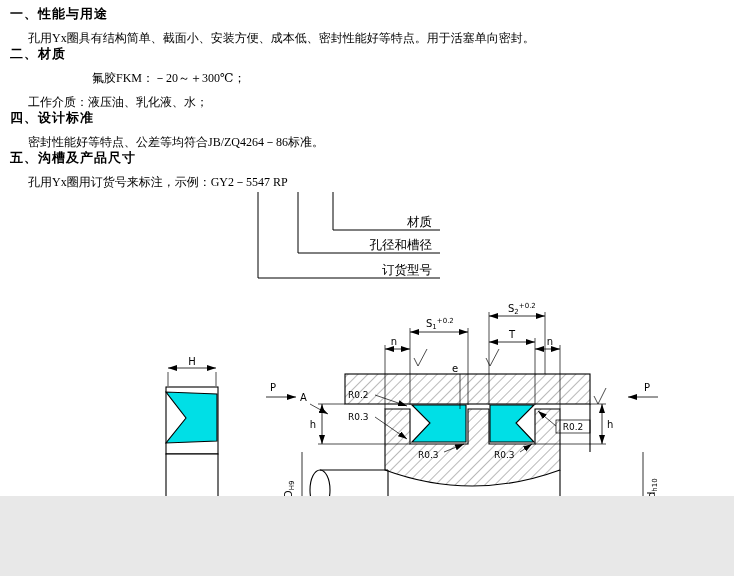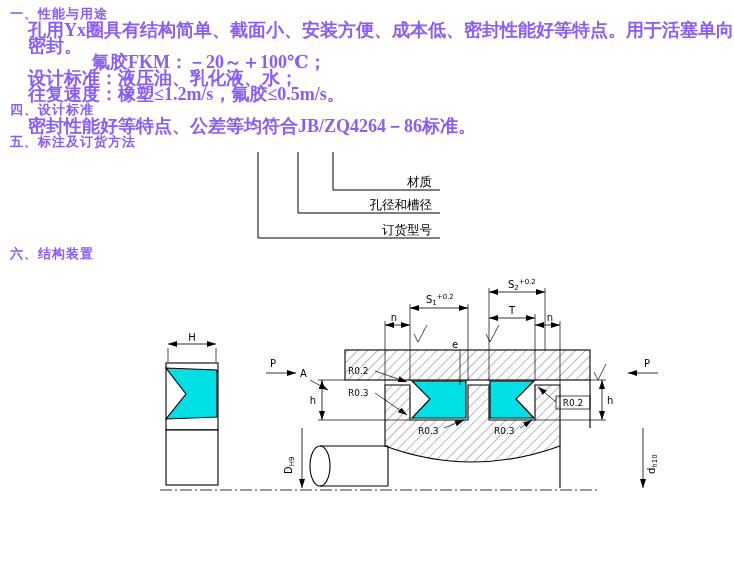--- a/index.html
+++ b/index.html
@@ -1,61 +1,61 @@
 <!DOCTYPE html>
 <html><head>
 <meta charset="utf-8">
 <style>
   html,body{margin:0;padding:0;background:#e8e8e8;}
-  .page{position:relative;width:734px;height:576px;background:#ffffff;color:#8b5cf6;
+  .page{position:relative;width:734px;height:496px;background:#ffffff;color:#000000;
         font-family:"Liberation Serif","DejaVu Serif",serif;overflow:hidden;box-sizing:border-box;padding-top:6px;}
   .hd{font-size:13px;font-weight:700;line-height:16px;margin:0 0 0 10px;letter-spacing:1px;}
-  .bd{font-size:18px;line-height:16px;margin:0 0 0 28px;font-weight:bold;}
+  .bd{font-size:12px;line-height:16px;margin:8px 0 0 28px;}
   .bd.ind2{margin-left:92px;}
   svg.callout{display:block;width:734px;height:96px;}
   svg.drawing{display:block;width:734px;height:234px;}
   svg text{font-family:"DejaVu Sans","Liberation Sans",sans-serif;font-size:10px;fill:#000;}
   svg text.cjk{font-family:"Liberation Serif","DejaVu Serif",serif;font-size:12.5px;}
   svg text.small{font-size:9px;}
   .ln{stroke:#000;stroke-width:1;fill:none;}
   .thin{stroke:#000;stroke-width:0.7;fill:none;}
   .dim{stroke:#000;stroke-width:0.8;fill:none;}
   .part{stroke:#000;stroke-width:1.1;}
   .cl{stroke:#000;stroke-width:0.8;stroke-dasharray:12 3 2 3;fill:none;}
 </style>
 </head>
 <body>
 
 <div class="page">
 
   <h3 class="hd">一、性能与用途</h3>
   <p class="bd">孔用Yx圈具有结构简单、截面小、安装方便、成本低、密封性能好等特点。用于活塞单向密封。</p>
 
+  <h3 class="hd">二、材质</h3>
 
-  <p class="bd ind2">氟胶FKM：－20～＋100℃；</p>
-  <p class="bd">设计标准：液压油、乳化液、水；</p>
-  <p class="bd">往复速度：橡塑≤1.2m/s，氟胶≤0.5m/s。</p>
+  <p class="bd ind2">氟胶FKM：－20～＋300℃；</p>
+  <p class="bd">工作介质：液压油、乳化液、水；</p>
 
   <h3 class="hd">四、设计标准</h3>
   <p class="bd">密封性能好等特点、公差等均符合JB/ZQ4264－86标准。</p>
 
-  <h3 class="hd">五、标注及订货方法</h3>
+  <h3 class="hd">五、沟槽及产品尺寸</h3>
+  <p class="bd">孔用Yx圈用订货号来标注，示例：GY2－5547 RP</p>
 
   <svg class="callout" viewBox="0 0 734 96">
     <g>
       <path class="ln" d="M333,2 V40 H440"></path>
       <path class="ln" d="M298,2 V63 H440"></path>
       <path class="ln" d="M258,2 V88 H440"></path>
     </g>
     <text class="cjk" x="432" y="36" text-anchor="end">材质</text>
     <text class="cjk" x="432" y="59" text-anchor="end">孔径和槽径</text>
     <text class="cjk" x="432" y="84" text-anchor="end">订货型号</text>
   </svg>
 
-  <h3 class="hd">六、结构装置</h3>
 
   <svg class="drawing" viewBox="0 0 734 234">
     <defs>
       <pattern id="hatch" patternUnits="userSpaceOnUse" width="7" height="7" patternTransform="rotate(45)">
         <line x1="0" y1="0" x2="0" y2="7" stroke="#000" stroke-width="0.55"></line>
       </pattern>
       <marker id="arr" markerWidth="10" markerHeight="8" refX="9" refY="3" orient="auto-start-reverse" markerUnits="userSpaceOnUse">
         <path d="M0,0 L9,3 L0,6 Z" fill="#000"></path>
       </marker>
     </defs>

